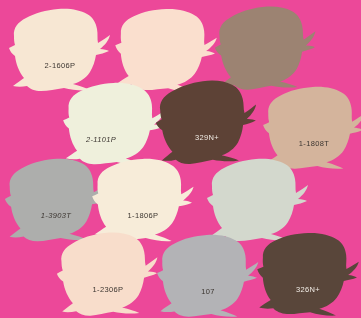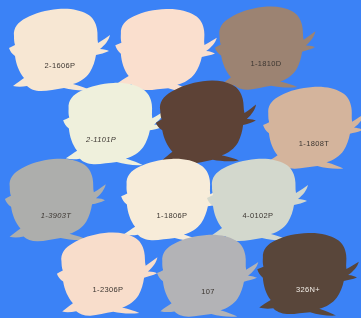--- a/index.html
+++ b/index.html
@@ -2,21 +2,21 @@
 <html><head>
 <meta charset="utf-8">
 <style>
   html,body{margin:0;padding:0;}
   body{
     width:361px;height:318px;
     background:#ffffff;
     font-family:"Liberation Sans","DejaVu Sans",sans-serif;
     overflow:hidden;
   }
-  #board{position:relative;width:361px;height:318px;background:#3b82f6;}
+  #board{position:relative;width:361px;height:318px;background:#ec4899;}
 
   .swatch{
     position:absolute;
     width:104px;height:92px;
   }
   .swatch .blob{
     position:absolute;inset:0;
     width:100%;height:100%;
     display:block;
   }
@@ -50,56 +50,55 @@
     </div>
     <div class="swatch light" style="left: 114px; top: 6px;">
       <svg class="blob" viewBox="0 0 104 92" preserveAspectRatio="none" style="transform: rotate(3deg);">
         <path d="M6,30 C5,22 10,16 18,12 C27,7 38,4 50,3 C62,2 72,4 79,8 C85,11 88,17 89,23 C90,28 89,33 90,37 C95,34 99,31 102,29 C101,34 97,39 92,43 C96,43 99,44 101,45 C97,47 92,48 88,49 C87,55 85,61 82,66 C78,72 72,76 65,78 C72,80 78,82 82,84 C74,85 64,84 56,82 C48,83 40,85 33,85 C27,85 22,83 19,80 C14,81 9,81 5,80 C9,77 13,74 16,72 C11,66 8,58 7,50 C4,48 2,45 1,42 C3,41 5,40 7,39 C6,36 6,33 6,30 Z" fill="#fadfce"></path>
       </svg>
     </div>
     <div class="swatch light" style="left: 214px; top: 4px;">
       <svg class="blob" viewBox="0 0 104 92" preserveAspectRatio="none" style="transform: rotate(-2deg);">
         <path d="M6,30 C5,22 10,16 18,12 C27,7 38,4 50,3 C62,2 72,4 79,8 C85,11 88,17 89,23 C90,28 89,33 90,37 C95,34 99,31 102,29 C101,34 97,39 92,43 C96,43 99,44 101,45 C97,47 92,48 88,49 C87,55 85,61 82,66 C78,72 72,76 65,78 C72,80 78,82 82,84 C74,85 64,84 56,82 C48,83 40,85 33,85 C27,85 22,83 19,80 C14,81 9,81 5,80 C9,77 13,74 16,72 C11,66 8,58 7,50 C4,48 2,45 1,42 C3,41 5,40 7,39 C6,36 6,33 6,30 Z" fill="#9c8372"></path>
       </svg>
-      <div class="label">1-1810D</div>
     </div>
     <div class="swatch light" style="left: 62px; top: 80px; font-style: italic;">
       <svg class="blob" viewBox="0 0 104 92" preserveAspectRatio="none" style="transform: rotate(2deg);">
         <path d="M6,30 C5,22 10,16 18,12 C27,7 38,4 50,3 C62,2 72,4 79,8 C85,11 88,17 89,23 C90,28 89,33 90,37 C95,34 99,31 102,29 C101,34 97,39 92,43 C96,43 99,44 101,45 C97,47 92,48 88,49 C87,55 85,61 82,66 C78,72 72,76 65,78 C72,80 78,82 82,84 C74,85 64,84 56,82 C48,83 40,85 33,85 C27,85 22,83 19,80 C14,81 9,81 5,80 C9,77 13,74 16,72 C11,66 8,58 7,50 C4,48 2,45 1,42 C3,41 5,40 7,39 C6,36 6,33 6,30 Z" fill="#eff0dc"></path>
       </svg>
       <div class="label lbl-left lbl-down">2-1101P</div>
     </div>
     <div class="swatch dark" style="left: 155px; top: 78px;">
       <svg class="blob" viewBox="0 0 104 92" preserveAspectRatio="none" style="transform: rotate(-3deg);">
         <path d="M6,30 C5,22 10,16 18,12 C27,7 38,4 50,3 C62,2 72,4 79,8 C85,11 88,17 89,23 C90,28 89,33 90,37 C95,34 99,31 102,29 C101,34 97,39 92,43 C96,43 99,44 101,45 C97,47 92,48 88,49 C87,55 85,61 82,66 C78,72 72,76 65,78 C72,80 78,82 82,84 C74,85 64,84 56,82 C48,83 40,85 33,85 C27,85 22,83 19,80 C14,81 9,81 5,80 C9,77 13,74 16,72 C11,66 8,58 7,50 C4,48 2,45 1,42 C3,41 5,40 7,39 C6,36 6,33 6,30 Z" fill="#5d4236"></path>
       </svg>
+      <div class="label">329N+</div>
     </div>
     <div class="swatch light" style="left: 262px; top: 84px;">
       <svg class="blob" viewBox="0 0 104 92" preserveAspectRatio="none" style="transform: rotate(1deg);">
         <path d="M6,30 C5,22 10,16 18,12 C27,7 38,4 50,3 C62,2 72,4 79,8 C85,11 88,17 89,23 C90,28 89,33 90,37 C95,34 99,31 102,29 C101,34 97,39 92,43 C96,43 99,44 101,45 C97,47 92,48 88,49 C87,55 85,61 82,66 C78,72 72,76 65,78 C72,80 78,82 82,84 C74,85 64,84 56,82 C48,83 40,85 33,85 C27,85 22,83 19,80 C14,81 9,81 5,80 C9,77 13,74 16,72 C11,66 8,58 7,50 C4,48 2,45 1,42 C3,41 5,40 7,39 C6,36 6,33 6,30 Z" fill="#d4b49c"></path>
       </svg>
       <div class="label">1-1808T</div>
     </div>
     <div class="swatch light" style="left: 4px; top: 156px; font-style: italic;">
       <svg class="blob" viewBox="0 0 104 92" preserveAspectRatio="none" style="transform: rotate(-1deg);">
         <path d="M6,30 C5,22 10,16 18,12 C27,7 38,4 50,3 C62,2 72,4 79,8 C85,11 88,17 89,23 C90,28 89,33 90,37 C95,34 99,31 102,29 C101,34 97,39 92,43 C96,43 99,44 101,45 C97,47 92,48 88,49 C87,55 85,61 82,66 C78,72 72,76 65,78 C72,80 78,82 82,84 C74,85 64,84 56,82 C48,83 40,85 33,85 C27,85 22,83 19,80 C14,81 9,81 5,80 C9,77 13,74 16,72 C11,66 8,58 7,50 C4,48 2,45 1,42 C3,41 5,40 7,39 C6,36 6,33 6,30 Z" fill="#adaeac"></path>
       </svg>
       <div class="label">1-3903T</div>
     </div>
-    <div class="swatch light" style="left: 120px; top: 156px;">
+    <div class="swatch light" style="left: 91px; top: 156px;">
       <svg class="blob" viewBox="0 0 104 92" preserveAspectRatio="none" style="transform: rotate(2deg);">
         <path d="M6,30 C5,22 10,16 18,12 C27,7 38,4 50,3 C62,2 72,4 79,8 C85,11 88,17 89,23 C90,28 89,33 90,37 C95,34 99,31 102,29 C101,34 97,39 92,43 C96,43 99,44 101,45 C97,47 92,48 88,49 C87,55 85,61 82,66 C78,72 72,76 65,78 C72,80 78,82 82,84 C74,85 64,84 56,82 C48,83 40,85 33,85 C27,85 22,83 19,80 C14,81 9,81 5,80 C9,77 13,74 16,72 C11,66 8,58 7,50 C4,48 2,45 1,42 C3,41 5,40 7,39 C6,36 6,33 6,30 Z" fill="#f7ecd9"></path>
       </svg>
       <div class="label">1-1806P</div>
     </div>
     <div class="swatch light" style="left: 206px; top: 156px;">
       <svg class="blob" viewBox="0 0 104 92" preserveAspectRatio="none" style="transform: rotate(0deg);">
         <path d="M6,30 C5,22 10,16 18,12 C27,7 38,4 50,3 C62,2 72,4 79,8 C85,11 88,17 89,23 C90,28 89,33 90,37 C95,34 99,31 102,29 C101,34 97,39 92,43 C96,43 99,44 101,45 C97,47 92,48 88,49 C87,55 85,61 82,66 C78,72 72,76 65,78 C72,80 78,82 82,84 C74,85 64,84 56,82 C48,83 40,85 33,85 C27,85 22,83 19,80 C14,81 9,81 5,80 C9,77 13,74 16,72 C11,66 8,58 7,50 C4,48 2,45 1,42 C3,41 5,40 7,39 C6,36 6,33 6,30 Z" fill="#d3d8cd"></path>
       </svg>
-      <div class="label">4-0102P</div>
     </div>
     <div class="swatch light" style="left: 56px; top: 230px;">
       <svg class="blob" viewBox="0 0 104 92" preserveAspectRatio="none" style="transform: rotate(-2deg);">
         <path d="M6,30 C5,22 10,16 18,12 C27,7 38,4 50,3 C62,2 72,4 79,8 C85,11 88,17 89,23 C90,28 89,33 90,37 C95,34 99,31 102,29 C101,34 97,39 92,43 C96,43 99,44 101,45 C97,47 92,48 88,49 C87,55 85,61 82,66 C78,72 72,76 65,78 C72,80 78,82 82,84 C74,85 64,84 56,82 C48,83 40,85 33,85 C27,85 22,83 19,80 C14,81 9,81 5,80 C9,77 13,74 16,72 C11,66 8,58 7,50 C4,48 2,45 1,42 C3,41 5,40 7,39 C6,36 6,33 6,30 Z" fill="#f8ddcb"></path>
       </svg>
       <div class="label">1-2306P</div>
     </div>
     <div class="swatch light" style="left: 156px; top: 232px;">
       <svg class="blob" viewBox="0 0 104 92" preserveAspectRatio="none" style="transform: rotate(1deg);">
         <path d="M6,30 C5,22 10,16 18,12 C27,7 38,4 50,3 C62,2 72,4 79,8 C85,11 88,17 89,23 C90,28 89,33 90,37 C95,34 99,31 102,29 C101,34 97,39 92,43 C96,43 99,44 101,45 C97,47 92,48 88,49 C87,55 85,61 82,66 C78,72 72,76 65,78 C72,80 78,82 82,84 C74,85 64,84 56,82 C48,83 40,85 33,85 C27,85 22,83 19,80 C14,81 9,81 5,80 C9,77 13,74 16,72 C11,66 8,58 7,50 C4,48 2,45 1,42 C3,41 5,40 7,39 C6,36 6,33 6,30 Z" fill="#b3b3b6"></path>

